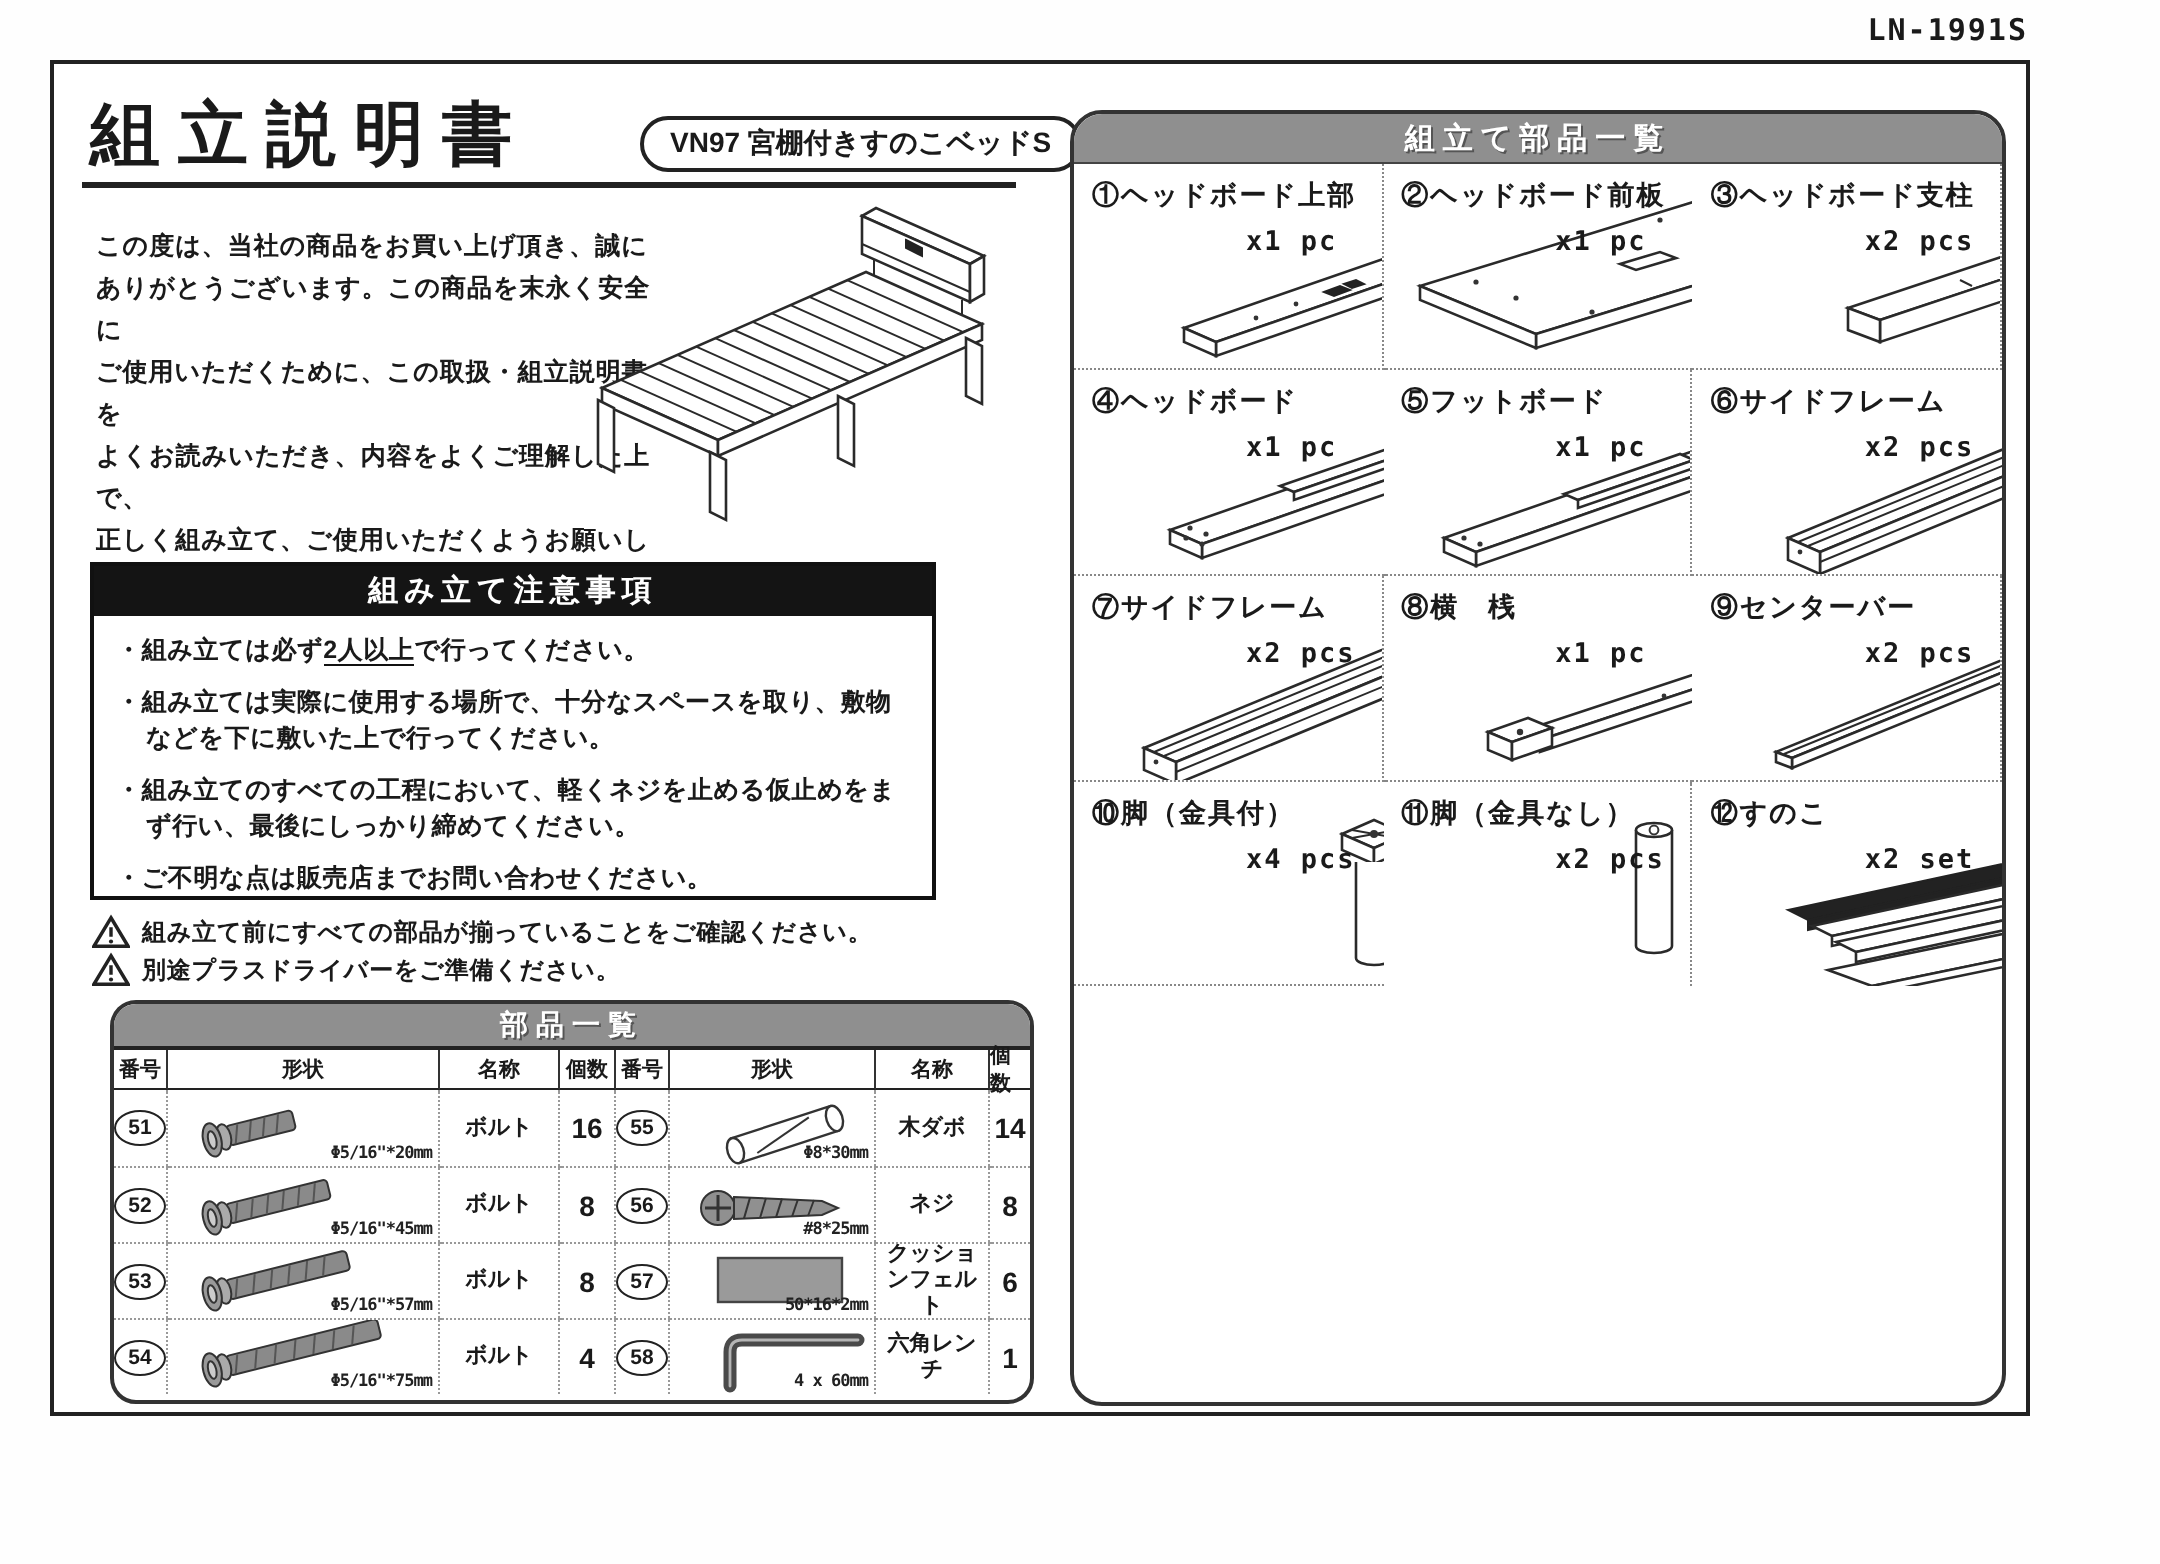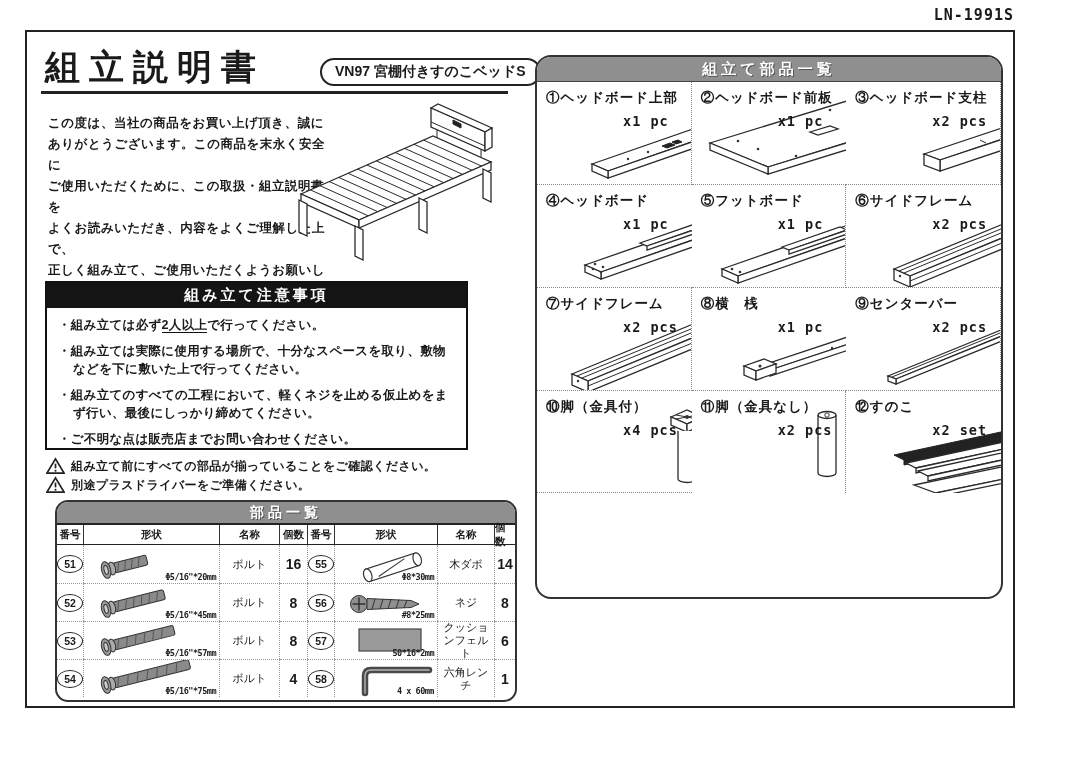--- a/index.html
+++ b/index.html
@@ -49,26 +49,26 @@
         border-right:1.5px solid #333; border-bottom:1.8px solid #222; }
   .th.lastc { border-right:none; }
   .td { position:relative; display:flex; align-items:center; justify-content:center;
         border-right:1.5px dotted #999; border-top:1.5px dotted #999; overflow:hidden; }
   .td.lastc { border-right:none; }
   .td.r1 { border-top:none; }
   .circ { width:40px; height:18px; border:1.7px solid #222; border-radius:50%; font-size:10.5px; font-weight:bold;
           display:flex; align-items:center; justify-content:center; }
   .dim { position:absolute; right:3px; bottom:1px; font-family:"DejaVu Sans Mono",monospace;
          font-size:8.5px; font-weight:bold; color:#222; letter-spacing:-0.5px; }
-  .pname { font-size:11px; font-weight:normal; text-align:center; padding:0 3px; line-height:13px; }
+  .pname { font-size:11px; font-weight:bold; text-align:center; padding:0 3px; line-height:13px; }
   .pqty { font-size:14px; font-weight:bold; }
   .shape-svg { position:absolute; left:2px; top:0; }
 
   
-  .appanel { position:absolute; left:535px; top:55px; width:468px; height:544px;
+  .appanel { position:absolute; left:535px; top:55px; width:468px; height:648px;
              border:2.5px solid #333; border-radius:16px; background:#fff; overflow:hidden; }
   .appanel-hd { height:25px; background:#8f8f8f; color:#fff; font-size:15px; font-weight:bold;
                 display:flex; align-items:center; justify-content:center; letter-spacing:4px;
                 text-shadow:1px 1px 0 #555; border-bottom:1.5px solid #444; }
   .apgrid { display:grid; grid-template-columns:1fr 1fr 1fr; grid-template-rows:repeat(6,1fr); height:617px; }
   .apcell { position:relative; border-bottom:1.5px dotted #888; overflow:hidden; }
   .apcell.c1 { border-right:1.5px dotted #888; }
   .apcell.lastr { border-bottom:none; }
   .apcell svg.part { position:absolute; left:0; top:0; }
   .ap-lbl { position:absolute; left:9px; top:7px; font-size:13.5px; font-weight:bold; letter-spacing:1px; }

